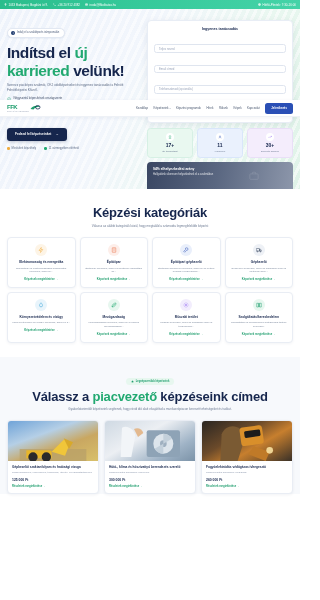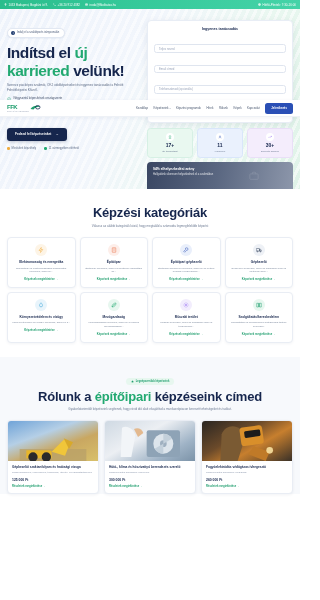--- a/index.html
+++ b/index.html
@@ -511,21 +511,21 @@
 
   <div class="courses">
     <div class="pill">
       <span class="pill-ic">
         <svg viewBox="0 0 24 24" fill="#1f9e6e">
             <path d="M12 2l3 6.5 7 .9-5 4.8 1.3 7L12 17.8 5.7 21.2 7 14.2 2 9.4l7-.9z"></path>
           </svg>
       </span>
       <span>Legnépszerűbb képzéseink</span>
     </div>
-    <div class="sec-title"><span>Rólunk a </span><span class="hl">építőipari</span><span> képzéseink címed</span></div>
+    <div class="sec-title"><span>Válassz a </span><span class="hl">piacvezető</span><span> képzéseink címed</span></div>
     <div class="sec-sub">Gyakorlatorientált képzéseink segítenek, hogy rövid idő alatt elsajátítsd a munkaerőpiacon keresett tehetségeket és tudást.</div>
 
     <div class="course-grid">
 
       <div class="course-card">
         <div class="course-img ci1">
           <svg viewBox="0 0 100 60" style="position:absolute;inset:0;width:100%;height:100%">
             <path d="M0 42h100v18H0z" fill="#b8a068" opacity=".75"></path>
             <path d="M10 44h34a4 4 0 0 1 4 4v8H10z" fill="#e8b62a"></path>
             <circle cx="20" cy="54" r="7" fill="#2b2b2b"></circle>

